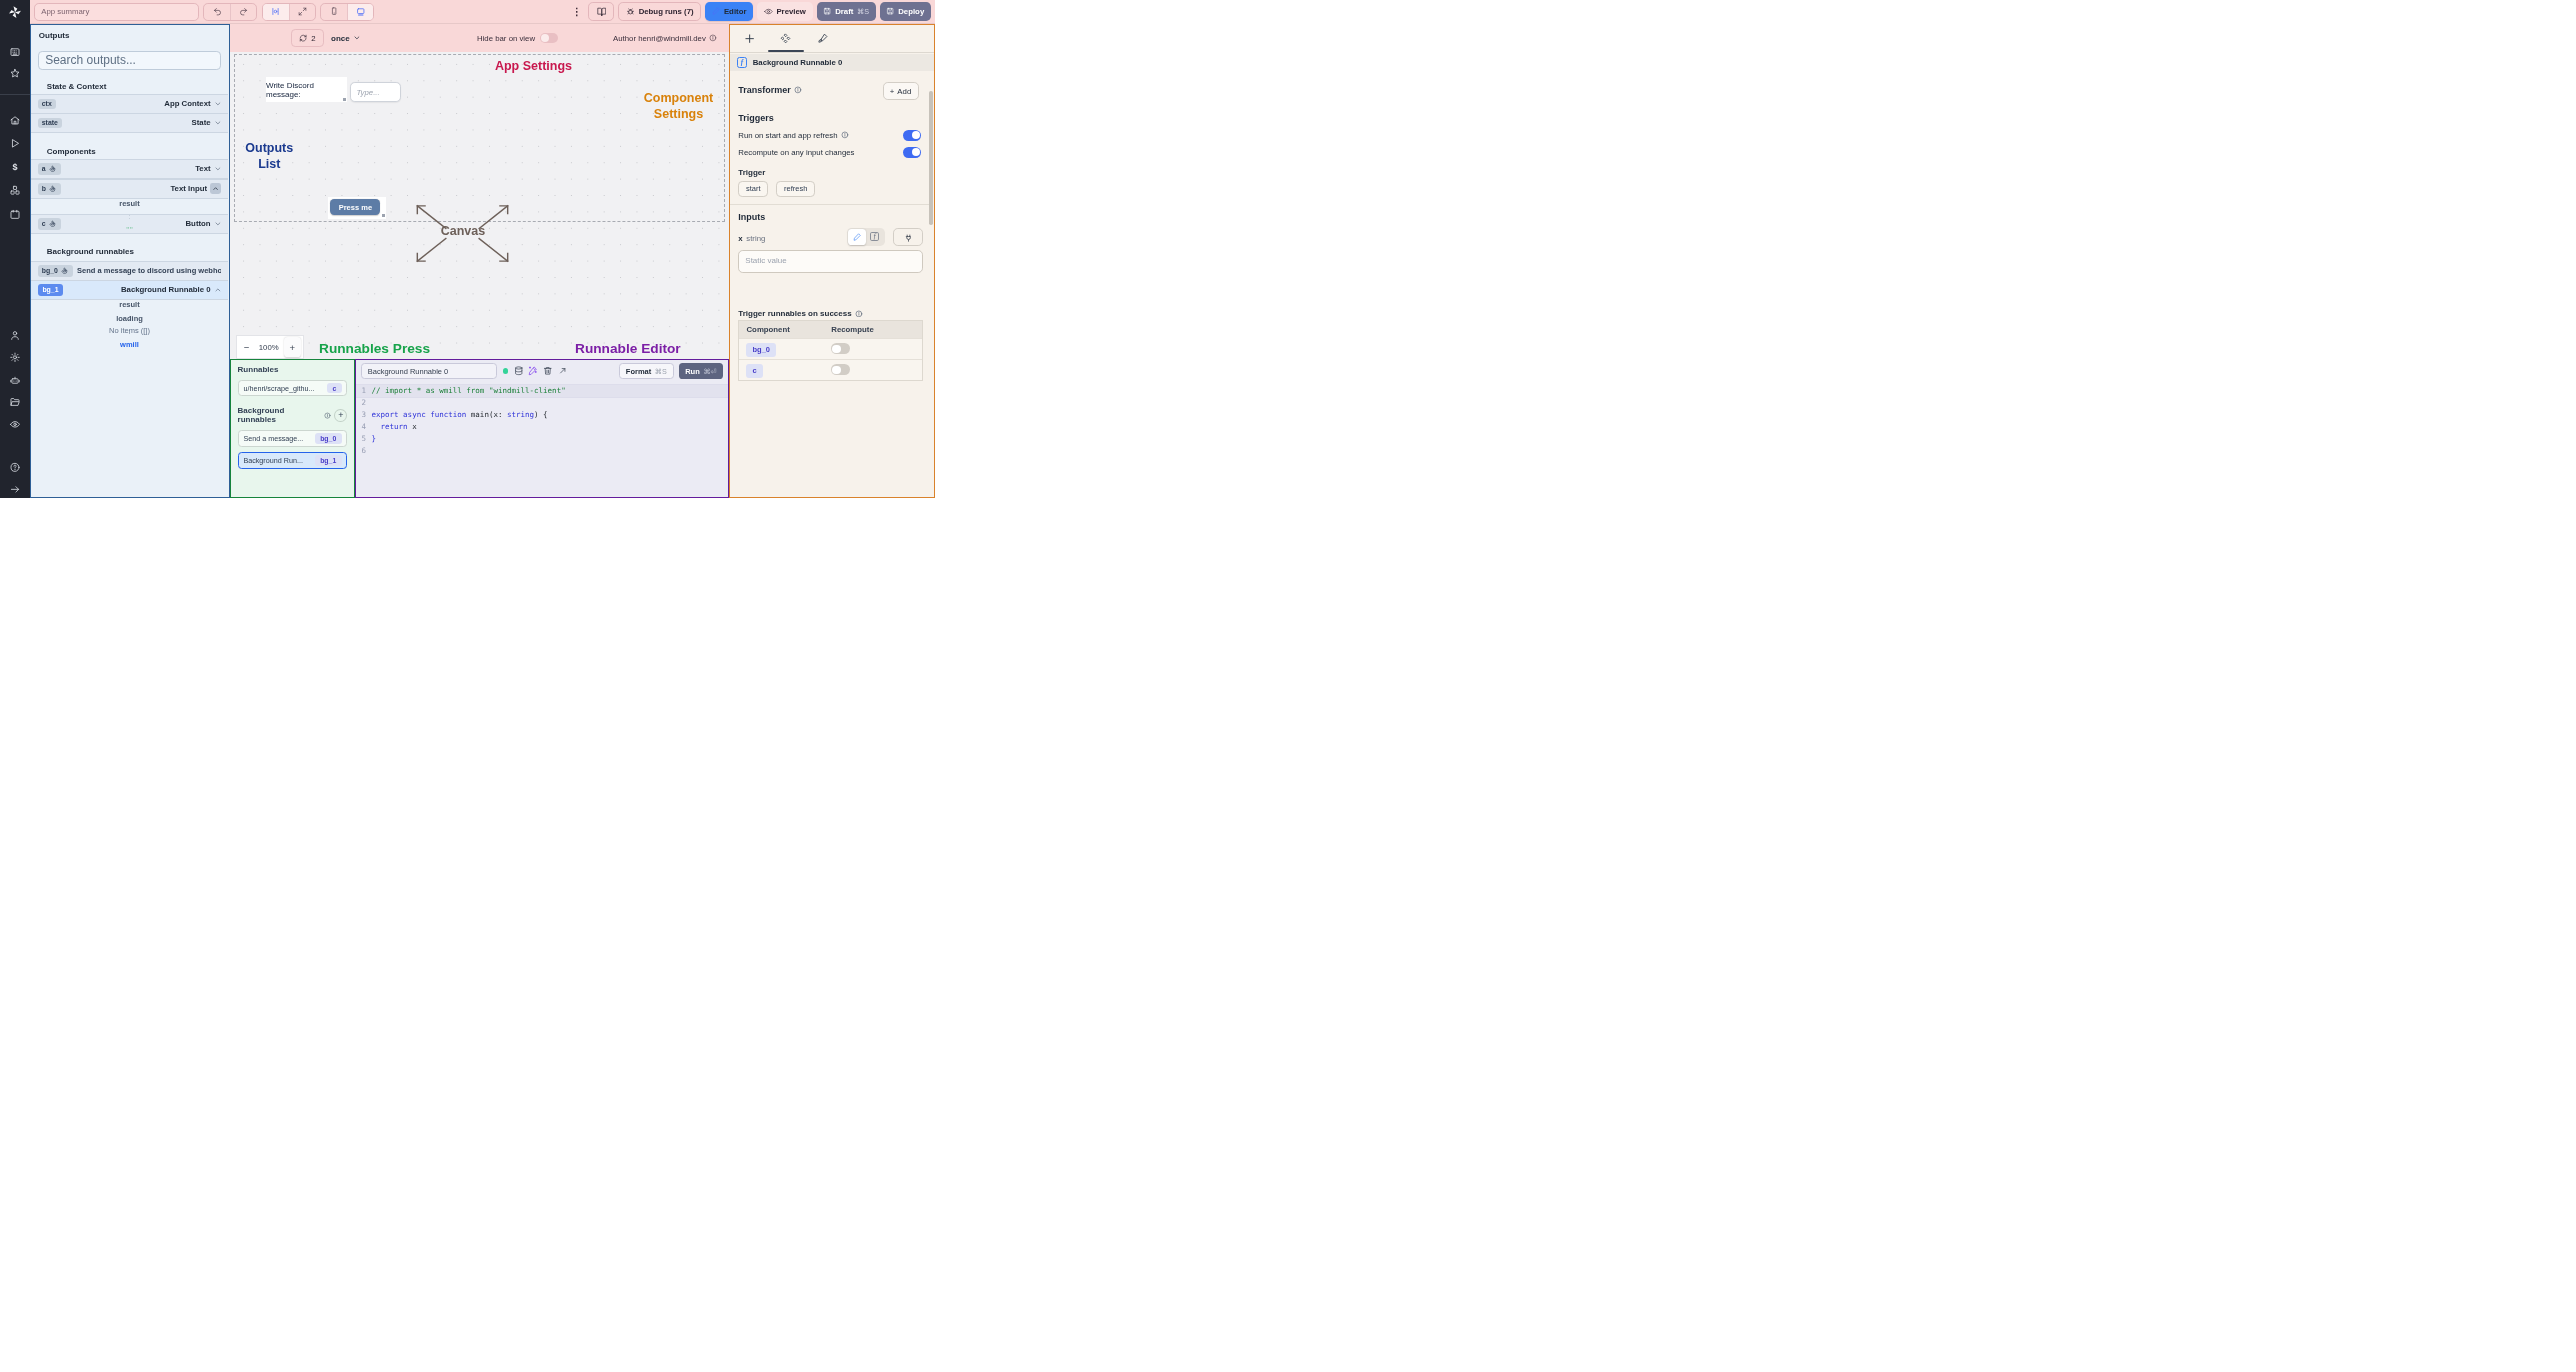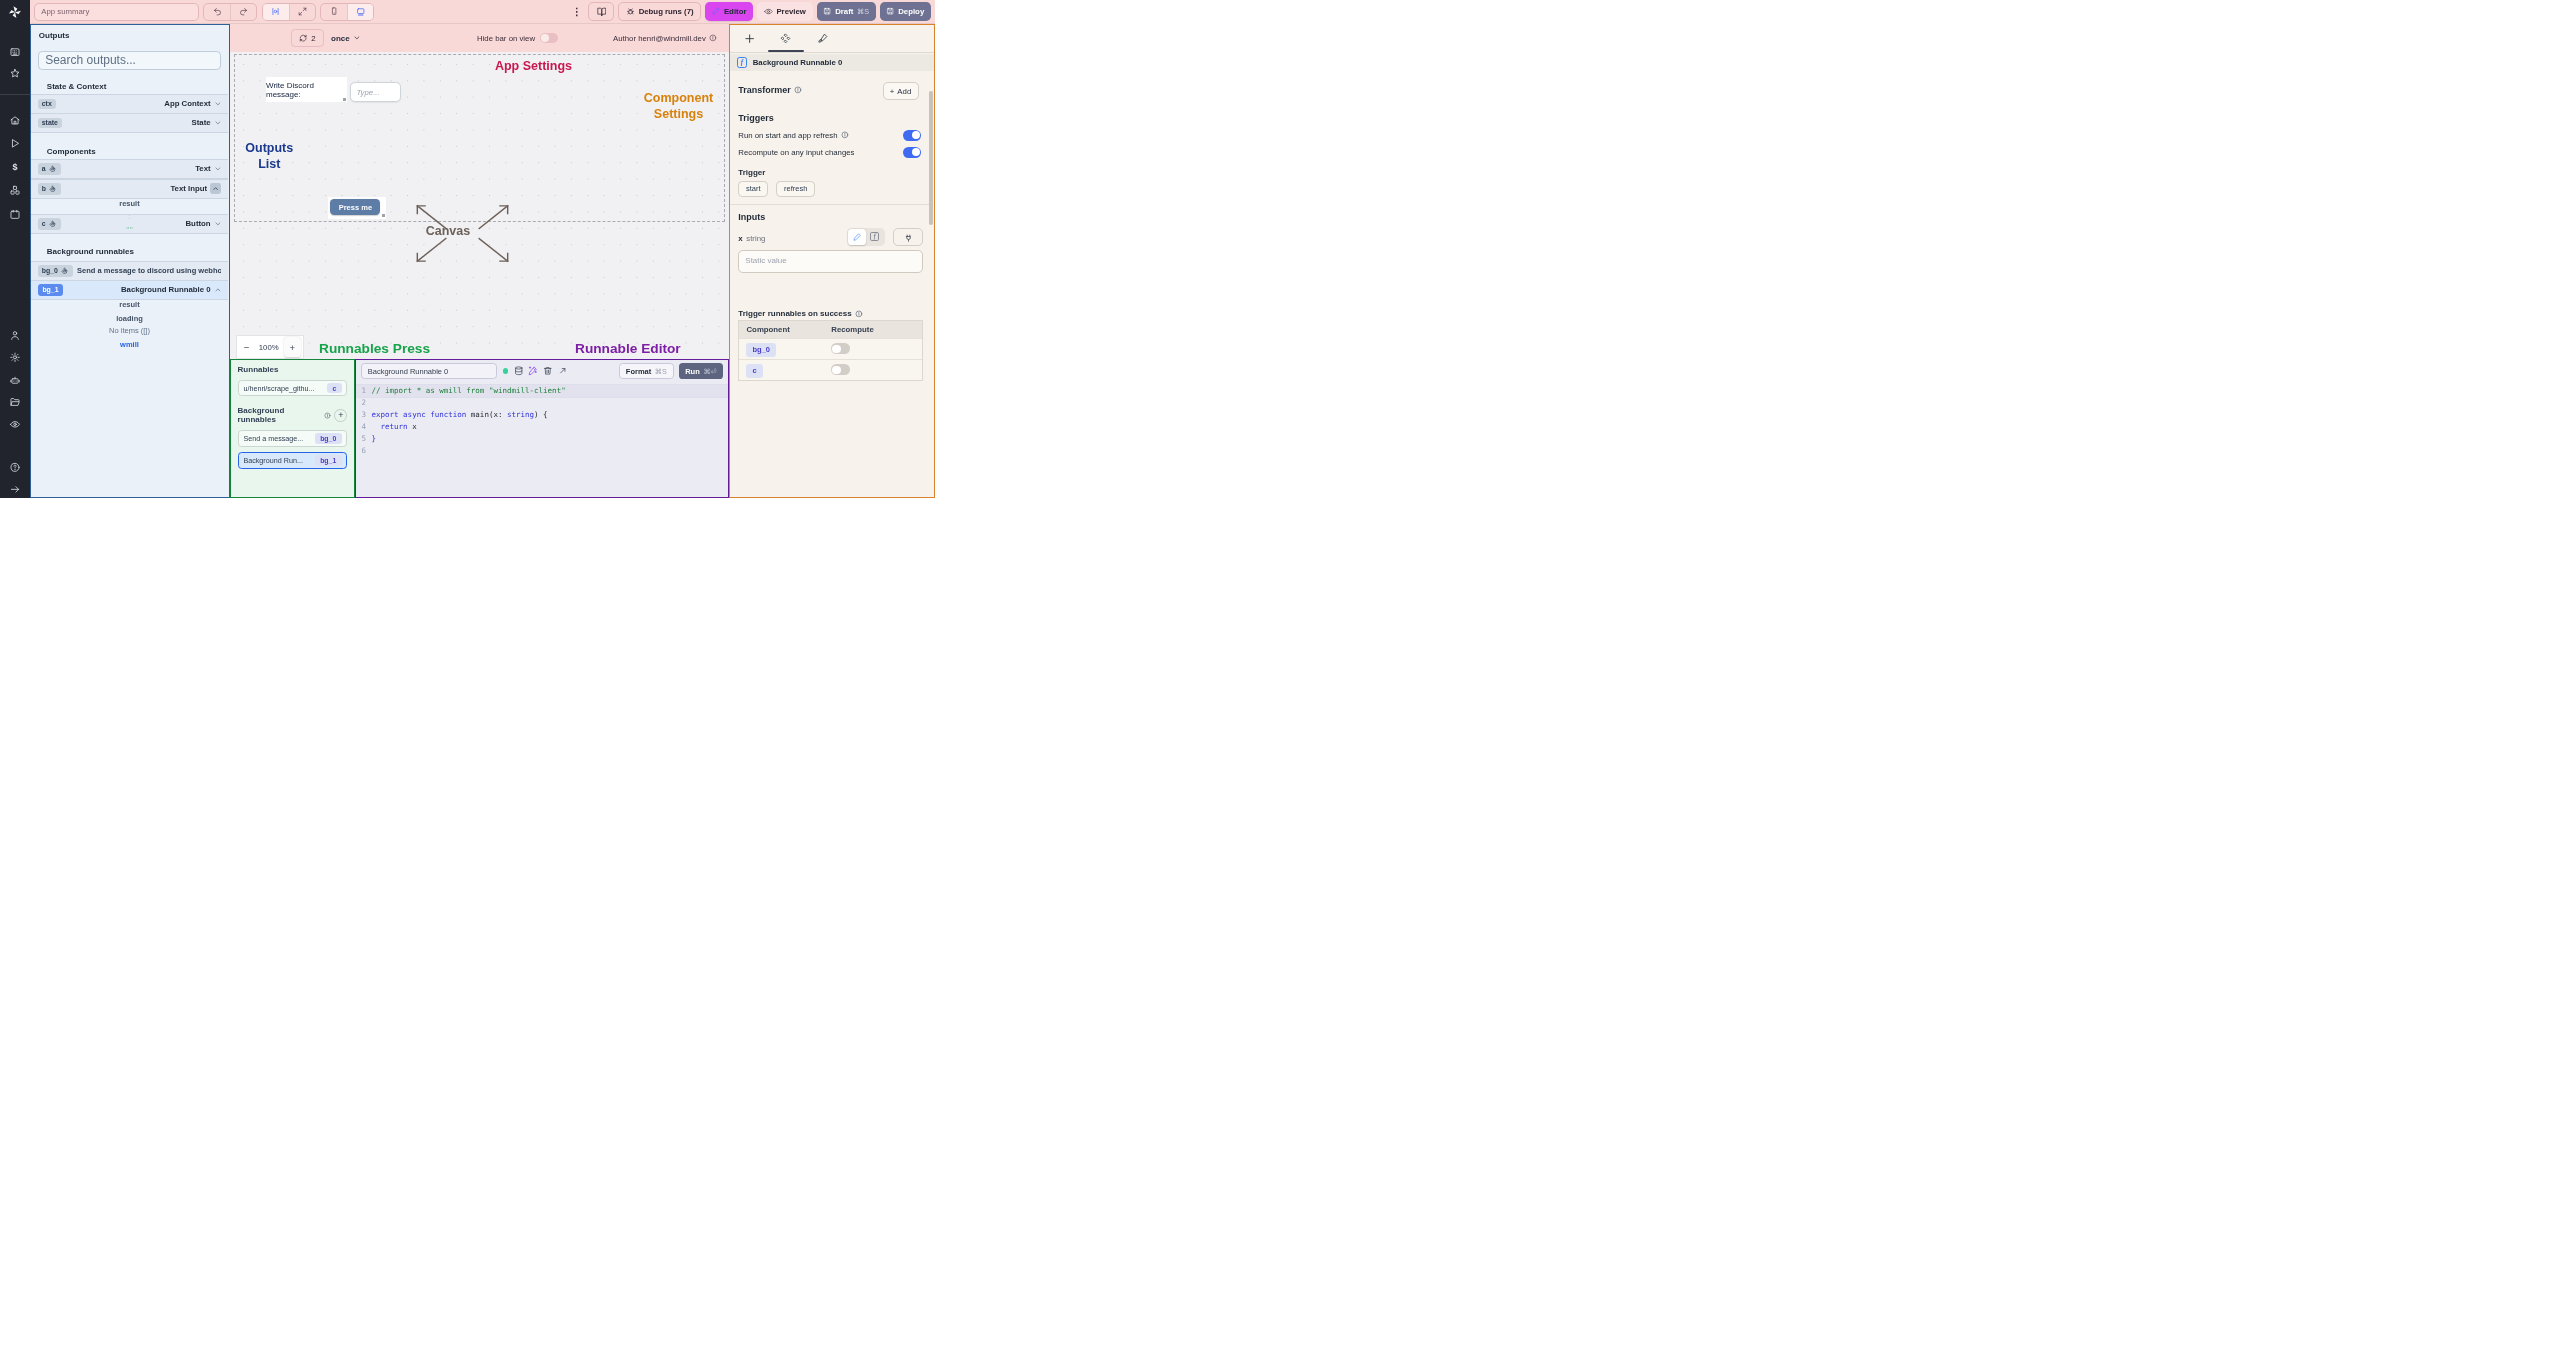--- a/index.html
+++ b/index.html
@@ -25,21 +25,21 @@
              font-family:inherit; outline:none;}
   .tb-input::placeholder{ color:#7d6470;}
   .tb-group{ display:flex; border:0.6px solid #e3b6bb; border-radius:4.8px; overflow:hidden; height:18px;}
   .tb-cell{ width:26px; display:flex; align-items:center; justify-content:center;
             color:#4b3a47; cursor:pointer;}
   .tb-cell + .tb-cell{ border-left:0.6px solid #e8c3c7;}
   .tb-cell.sel{ background:#fcecec; color:#4f6ef7;}
   .tb-btn{ height:18.5px; display:flex; align-items:center; gap:3.6px; padding:0 6.6px;
            border:0.6px solid #e3b6bb; border-radius:4.8px; font-size:7.8px; font-weight:700;
            color:#2e2431; cursor:pointer; background:transparent; white-space:nowrap;}
-  .tb-chip{ border:none; background:#d946ef; box-shadow:0 0.6px 1.2px rgba(0,0,0,.10);}
+  .tb-chip{ border:none; background:#3b82f6; box-shadow:0 0.6px 1.2px rgba(0,0,0,.10);}
   .tb-chip.blue{ color:#1f2937;}
   .tb-dark{ background:#6e7191; border:none; color:#fff;}
   .tb-dark .sc{ color:#d6d7e4; font-weight:400;}
   .sc{ font-size:7.2px; color:#8a8fa8;}
   .kebab{ font-size:10px; font-weight:700; color:#3f2c38; padding:0 2.4px; cursor:pointer;}
 
   
   #outputs{ left:30px; top:24px; width:200px; height:474px; background:#eaf1f8;
             border:1.2px solid #2e5f96; z-index:10; overflow:hidden;}
   .op-title{ position:absolute; left:7.8px; top:6px; font-size:8px; font-weight:700;}
@@ -568,21 +568,21 @@
           <path d="M62 44 14 6"></path>
             <path d="M14 19V6h13"></path>
           <path d="M118 44 166 6"></path>
             <path d="M153 6h13v13"></path>
           <path d="M62 61 14 99"></path>
             <path d="M14 86v13h13"></path>
           <path d="M118 61l48 38"></path>
             <path d="M153 99h13V86"></path>
         </g>
       </svg>
-      <div class="lbl lbl-canvas" style="left:194px;top:172px;width:48px">Canvas</div>
+      <div class="lbl lbl-canvas" style="left:209px;top:172px;width:48px">Canvas</div>
 
       <div class="zoombox">
         <div class="zb-btn">−</div>
         <div class="zb-level">100%</div>
         <div class="zb-btn zb-plus">+</div>
       </div>
 
       <div class="lbl lbl-run-list">Runnables Press</div>
       <div class="lbl lbl-run-edit">Runnable Editor</div>
     </div>

